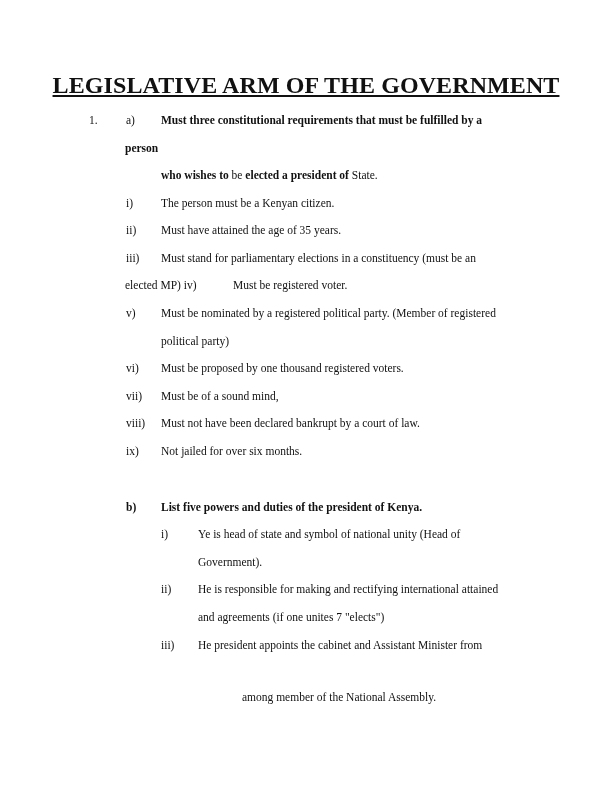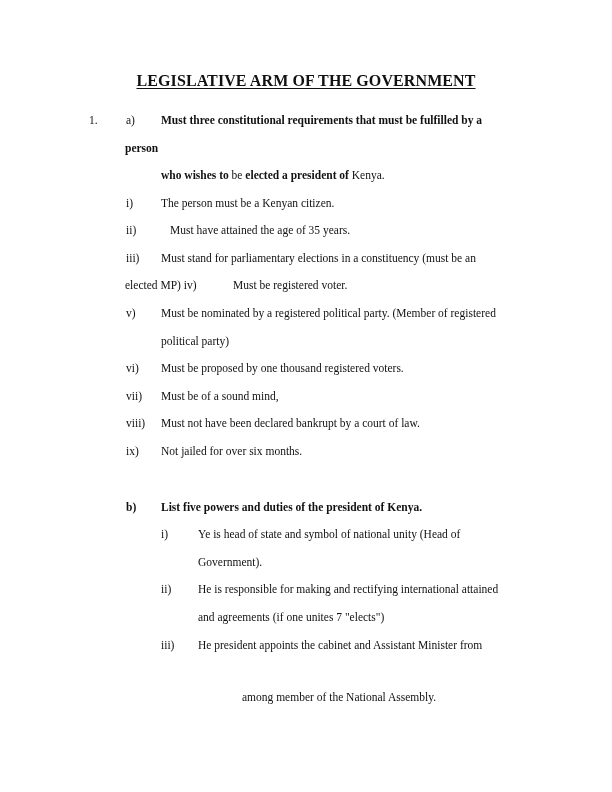--- a/index.html
+++ b/index.html
@@ -1,40 +1,40 @@
 <!DOCTYPE html>
 <html><head>
 <meta charset="utf-8">
 <style>
   html, body { margin: 0; padding: 0; background: #ffffff; }
   body { width: 612px; height: 792px; position: relative; overflow: hidden;
          font-family: "Liberation Serif", "DejaVu Serif", serif; color: #111; }
   .abs { position: absolute; white-space: nowrap; }
-  .title { left: 0; width: 612px; top: 72px; text-align: center; font-size: 16px;
+  .title { left: 0; width: 612px; top: 72px; text-align: center; font-size: 24px;
            font-weight: bold; text-decoration: underline; text-underline-offset: 2px; letter-spacing: 0.1px; }
   .t { font-size: 11.5px; line-height: 14px; }
   .b { font-weight: bold; }
   .n { font-weight: normal; }
 </style>
 </head>
 <body>
 
 <div class="abs title">LEGISLATIVE ARM OF THE GOVERNMENT</div>
 
 <div class="abs t" style="left:89px; top:113px;">1.</div>
 <div class="abs t" style="left:126px; top:113px;">a)</div>
 <div class="abs t b" style="left:161px; top:113px;">Must three constitutional requirements that must be fulfilled by a</div>
 <div class="abs t b" style="left:125px; top:141px;">person</div>
-<div class="abs t" style="left:161px; top:168px;"><span class="b">who wishes to</span><span class="n"> be </span><span class="b">elected a president of</span><span class="n"> Kenya.</span></div>
+<div class="abs t" style="left:161px; top:168px;"><span class="b">who wishes to</span><span class="n"> be </span><span class="b">elected a president of</span><span class="n"> State.</span></div>
 
 <div class="abs t" style="left:126px; top:196px;">i)</div>
 <div class="abs t" style="left:161px; top:196px;">The person must be a Kenyan citizen.</div>
 
 <div class="abs t" style="left:126px; top:223px;">ii)</div>
-<div class="abs t" style="left:170px; top:223px;">Must have attained the age of 35 years.</div>
+<div class="abs t" style="left:161px; top:223px;">Must have attained the age of 35 years.</div>
 
 <div class="abs t" style="left:126px; top:251px;">iii)</div>
 <div class="abs t" style="left:161px; top:251px;">Must stand for parliamentary elections in a constituency (must be an</div>
 
 <div class="abs t" style="left:125px; top:278px;">elected MP) iv)</div>
 <div class="abs t" style="left:233px; top:278px;">Must be registered voter.</div>
 
 <div class="abs t" style="left:126px; top:306px;">v)</div>
 <div class="abs t" style="left:161px; top:306px;">Must be nominated by a registered political party. (Member of registered</div>
 <div class="abs t" style="left:161px; top:334px;">political party)</div>

